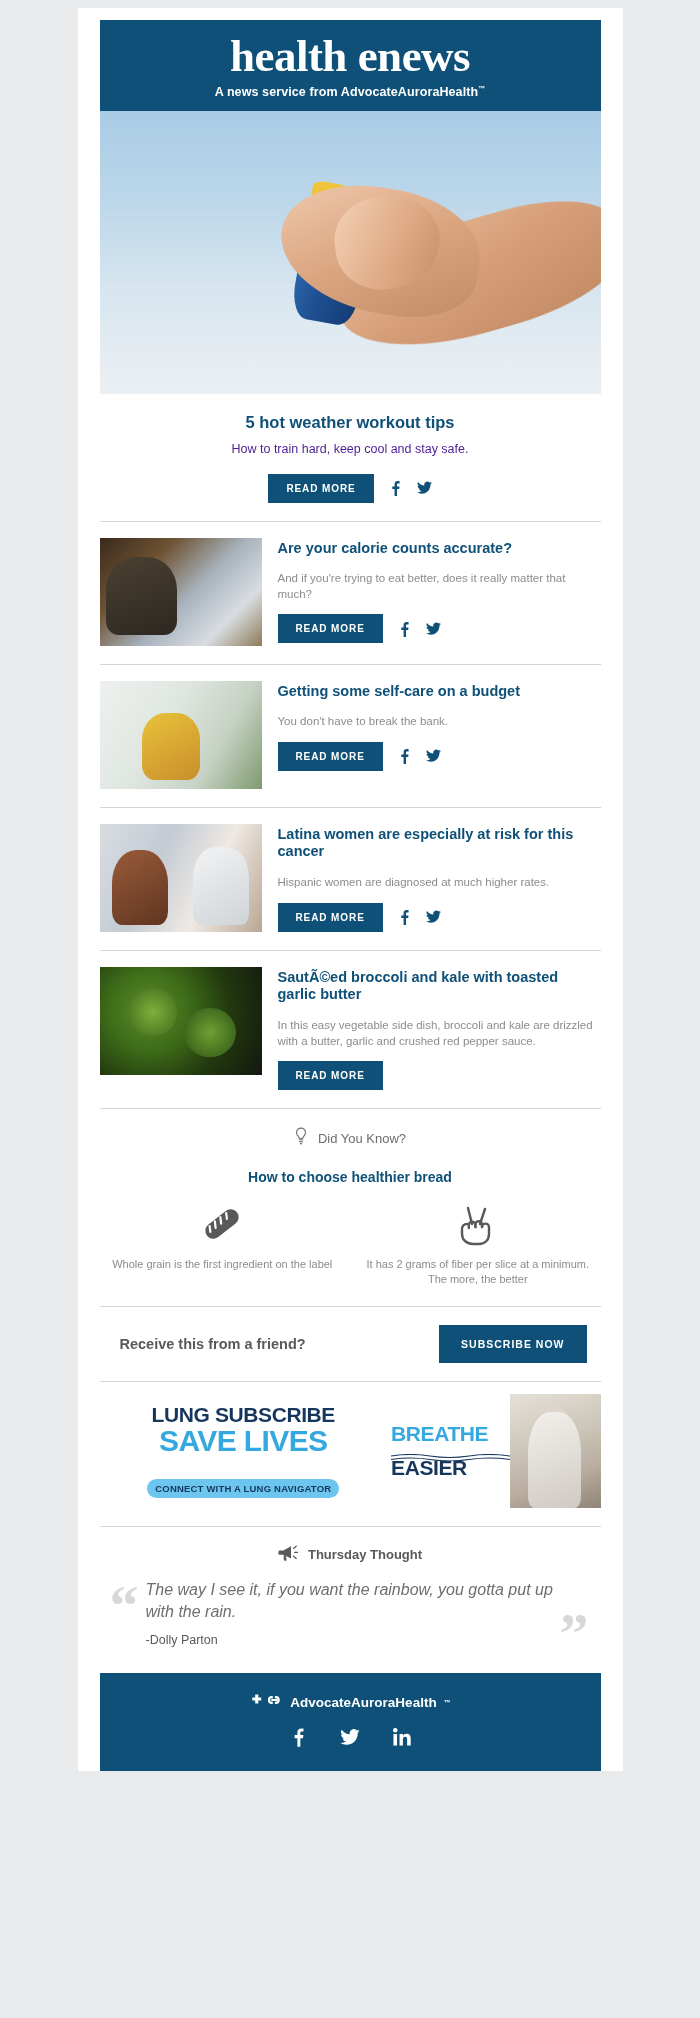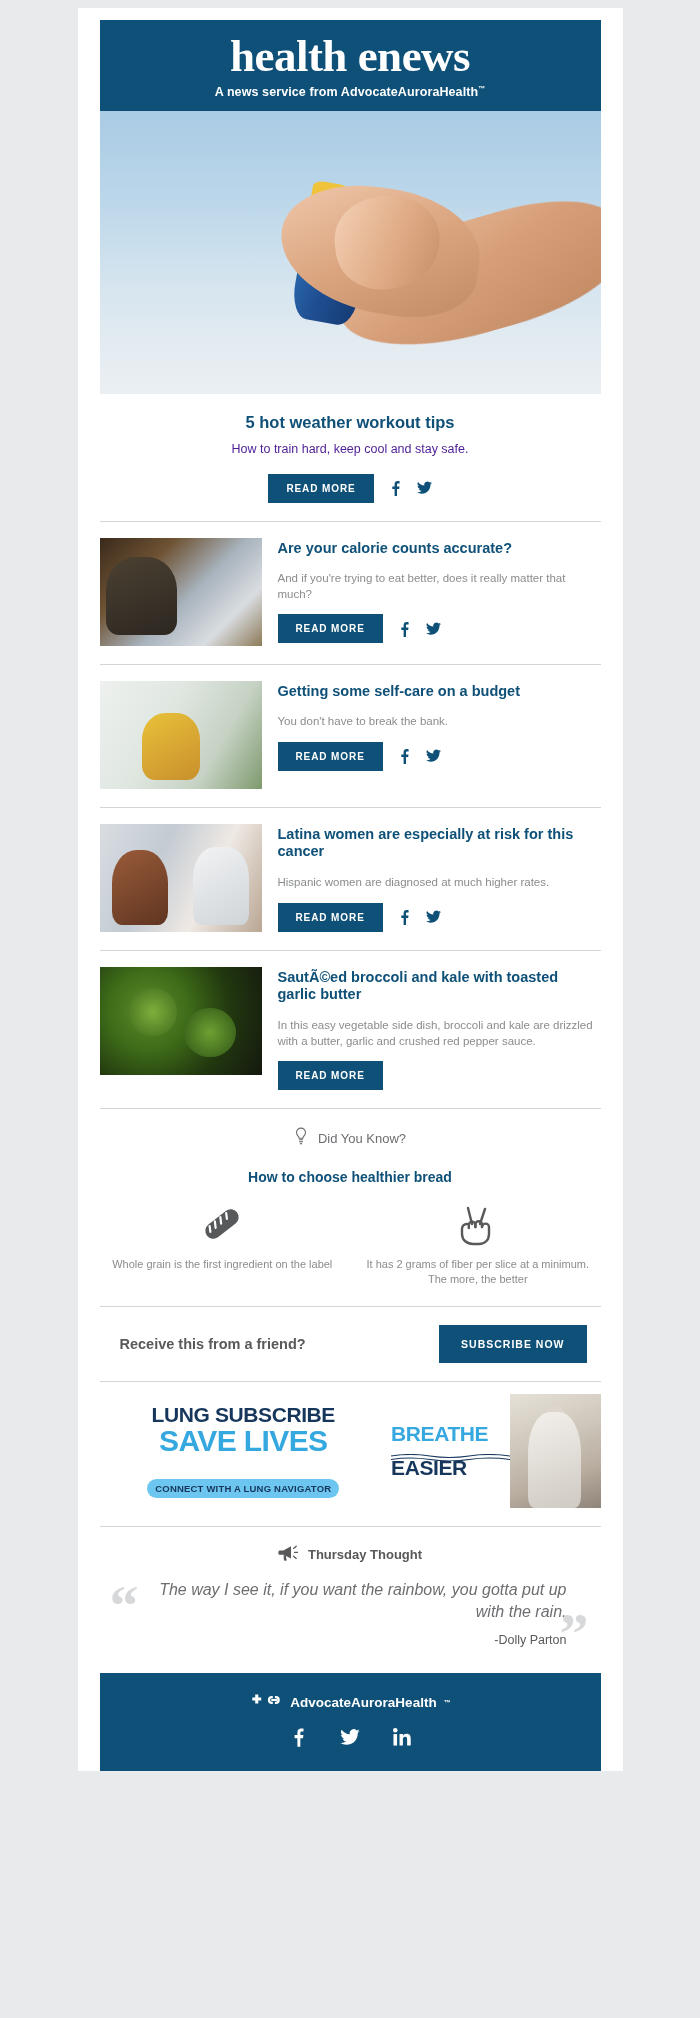--- a/index.html
+++ b/index.html
@@ -218,21 +218,21 @@
   .ad-m2 { color: #16365c; font-size: 21px; font-weight: 700; line-height: 1.0; letter-spacing: -0.4px; }
   .ad-right {
     flex: 1 1 auto;
     background: linear-gradient(160deg,#e6e1d8 0%,#cdc6ba 40%,#b9ada0 70%,#8f8478 100%);
     position: relative; overflow: hidden; min-height: 78px;
   }
   .ad-right::after{content:"";position:absolute;left:20%;top:16%;width:58%;height:84%;background:linear-gradient(160deg,#f3f0ec,#cfcac2);border-radius:42% 42% 12% 12%;}
   .ad-right::before{content:"";position:absolute;left:36%;top:10%;width:26%;height:28%;background:#ded6cc;border-radius:50%;}
 
   
-  .tt { padding: 0 22px; text-align: right; }
+  .tt { padding: 0 22px; }
   .tt-inner { padding-top: 18px; }
   .tt-head { display: flex; align-items: center; justify-content: center; gap: 10px; }
   .tt-label { color: #58595b; font-size: 13px; font-weight: 700; }
   .quote-wrap { position: relative; padding: 14px 34px 10px 46px; }
   .q-open, .q-close {
     position: absolute; color: #d7d8da;
     font-family: "Liberation Serif", serif; font-weight: 700; line-height: 1;
   }
   .q-open { left: 10px; top: 12px; font-size: 58px; }
   .q-close { right: 12px; bottom: -6px; font-size: 58px; }

